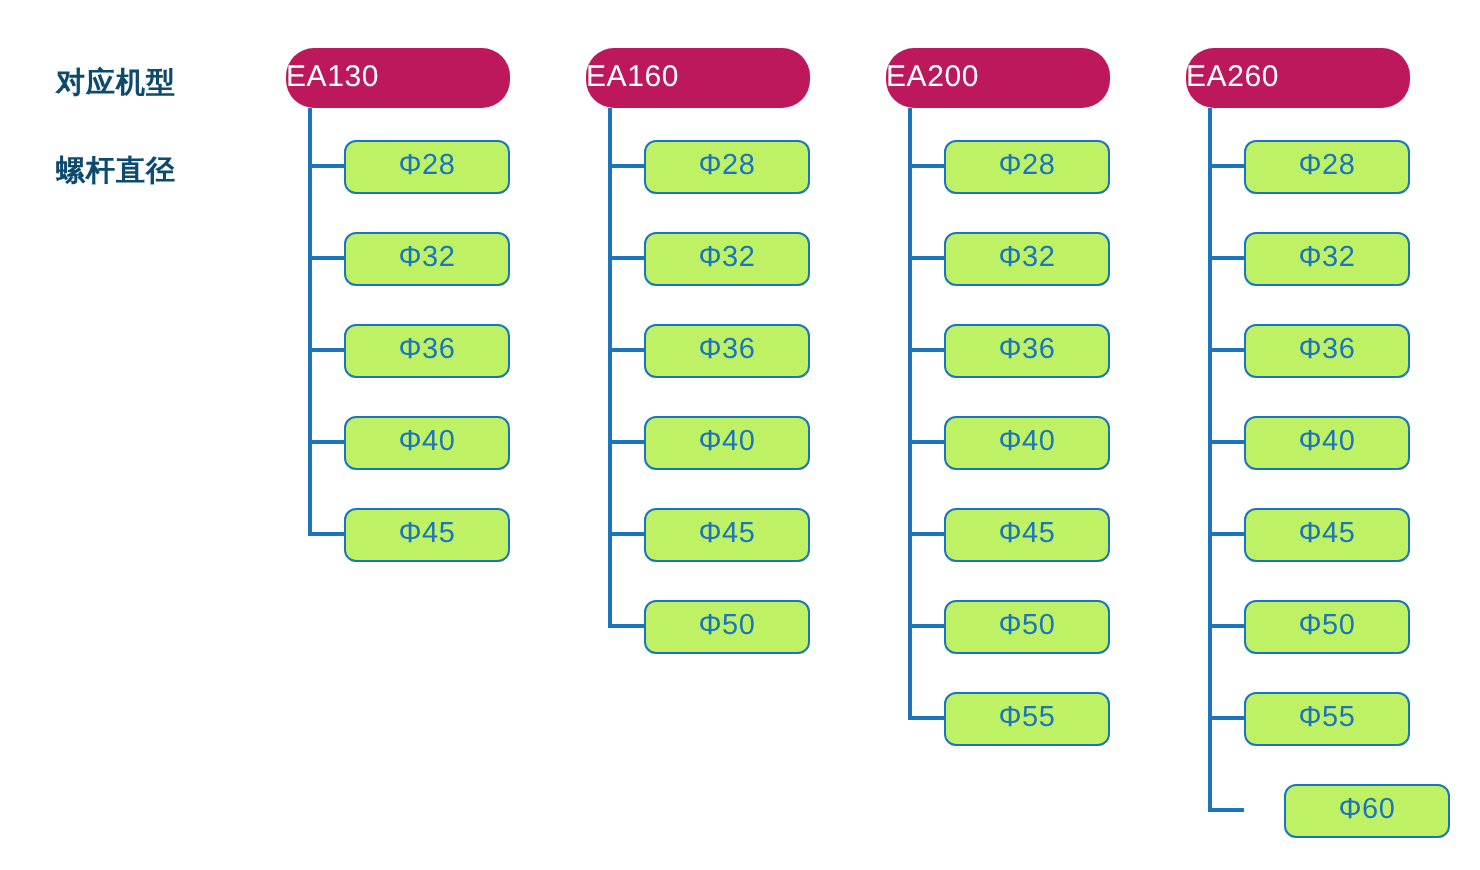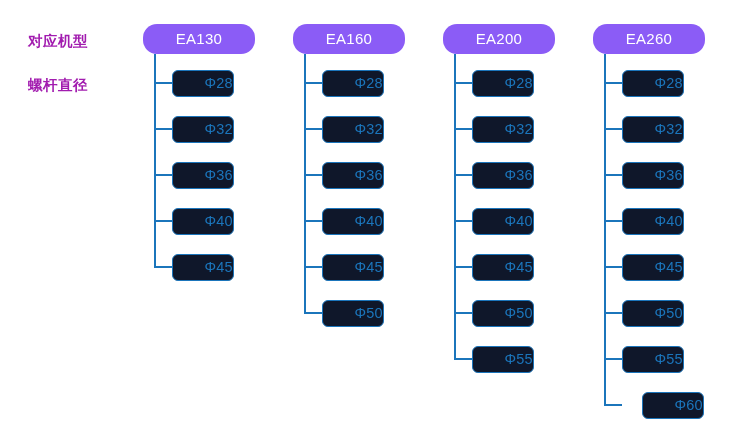--- a/index.html
+++ b/index.html
@@ -19,21 +19,21 @@
     height: 435px;
     background: #ffffff;
   }
 
   
   .row-label {
     position: absolute;
     left: 28px;
     font-size: 14.5px;
     font-weight: bold;
-    color: #a21caf;
+    color: #0c4a6e;
     letter-spacing: 0.5px;
     white-space: nowrap;
   }
   .row-label.model  { top: 32px; }
   .row-label.screw  { top: 76px; }
 
   
   .column {
     position: absolute;
     top: 0;
@@ -41,26 +41,25 @@
   }
 
   
   .header-box {
     position: absolute;
     top: 24px;
     left: 0;
     width: 112px;
     height: 30px;
     box-sizing: border-box;
-    background: #8b5cf6;
+    background: #be185d;
     border-radius: 14px;
     color: #ffffff;
     font-size: 15px;
     line-height: 30px;
-    text-align: center;
     letter-spacing: 0.3px;
   }
 
   
   .trunk {
     position: absolute;
     left: 11px;
     top: 54px;
     width: 2px;
     background: #1B75BB;
@@ -72,30 +71,30 @@
     left: 11px;
     width: 18px;
     height: 2px;
     background: #1B75BB;
   }
 
   
   .child-box {
     position: absolute;
     left: 29px;
-    width: 62px;
+    width: 83px;
     height: 27px;
     box-sizing: border-box;
     border: 1.6px solid #1B75BB;
     border-radius: 6px;
-    background: #0f172a;
+    background: #bef264;
     color: #1B75BB;
     font-size: 14.5px;
     line-height: 24px;
-    text-align: right;
+    text-align: center;
     letter-spacing: 0.3px;
   }
 </style>
 </head>
 <body>
 
 <div id="diagram">
 
   <div class="row-label model">对应机型</div>
 

